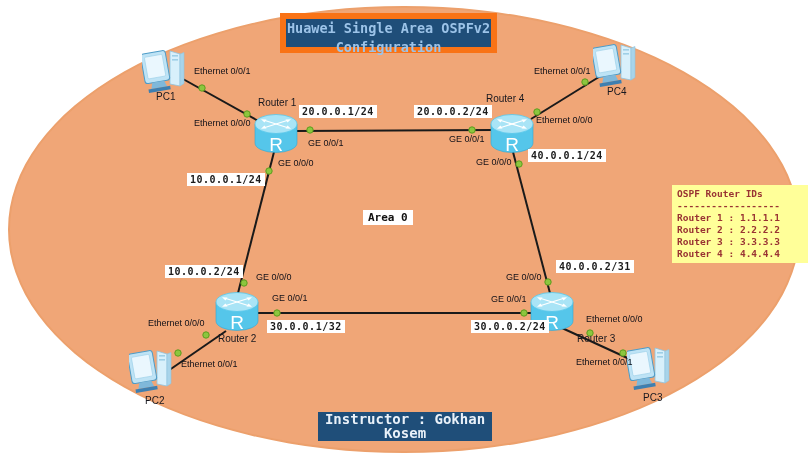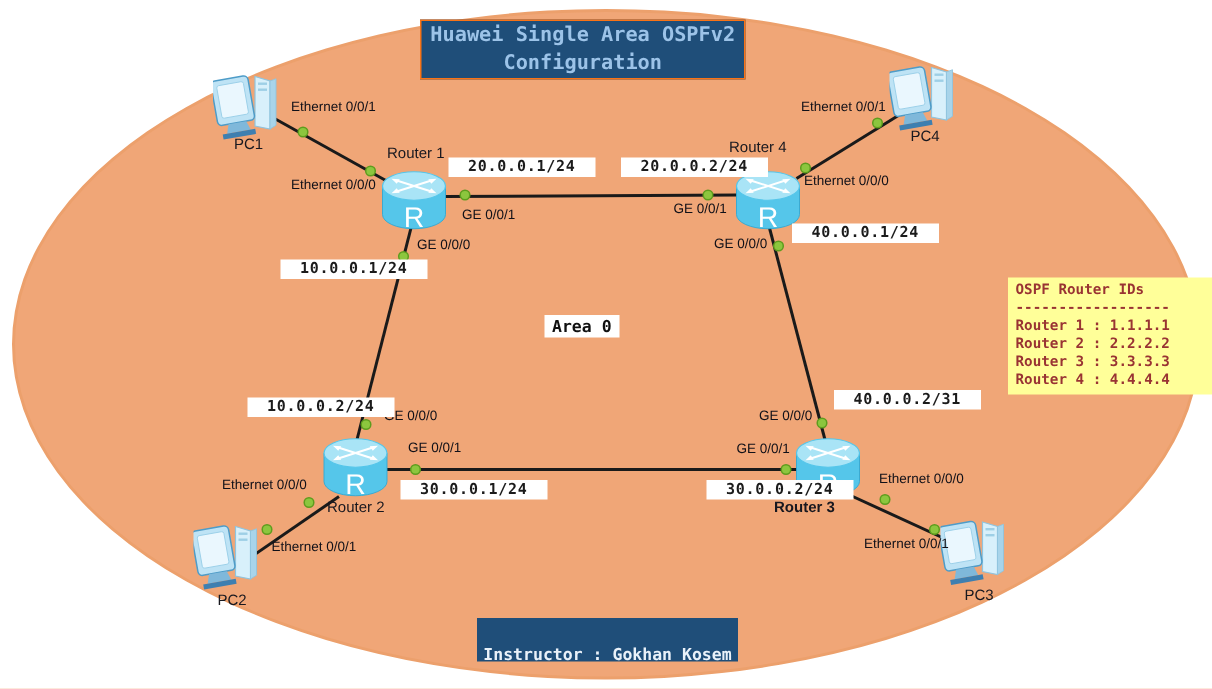--- a/index.html
+++ b/index.html
@@ -6,29 +6,29 @@
   body { background:#ffffff; font-family:"Liberation Sans", sans-serif; }
   .canvas { position:relative; width:808px; height:459px; background:#ffffff; overflow:hidden; }
   .ellipse { position:absolute; left:8px; top:6px; width:792px; height:447px;
              background:#F0A677; border-radius:50%; border:2px solid #ECA06C; }
   svg.links { position:absolute; left:0; top:0; }
   .device { position:absolute; }
   .dev-label { position:absolute; font-size:10px; color:#18181f; white-space:nowrap; }
   .if-label  { position:absolute; font-size:9px;  color:#101018; white-space:nowrap; }
   .ip-label  { position:absolute; font-family:"DejaVu Sans Mono", monospace; font-weight:bold;
                font-size:10px; letter-spacing:0.5px; background:#ffffff; color:#1b1b1b;
-               padding:1px 13px; white-space:nowrap; }
+               padding:1px 3px; white-space:nowrap; }
   .title-box { position:absolute; left:280px; top:13px; width:217px; height:40px;
-               background:#1F4E79; border:1px solid #f97316; color:#9CC3E8;
+               background:#1F4E79; border:6px solid #f97316; color:#9CC3E8;
                font-family:"DejaVu Sans Mono", monospace; font-weight:bold; font-size:13.5px;
                text-align:center; line-height:19px; }
   .footer-box { position:absolute; left:318px; top:412px; width:174px; height:29px;
                 background:#1F4E79; color:#E9F1F9; font-family:"DejaVu Sans Mono", monospace;
-                font-weight:bold; font-size:11px; text-align:center; line-height:13.5px;
-                padding-top:18px; }
+                font-weight:bold; font-size:14px; text-align:center; line-height:13.5px;
+                padding-top:1px; }
   .note-box { position:absolute; left:672px; top:185px; width:138px; background:#FFFF99;
               color:#993333; font-family:"DejaVu Sans Mono", monospace; font-weight:bold;
               font-size:9.5px; line-height:12px; padding:3px 5px; white-space:nowrap; }
   .area-label { position:absolute; left:363px; top:210px; background:#ffffff; color:#111111;
                 font-family:"DejaVu Sans Mono", monospace; font-weight:bold; font-size:11px;
                 padding:1px 5px; }
 </style>
 </head>
 <body>
 
@@ -189,21 +189,21 @@
         <rect x="4.5" y="8.5" width="18" height="22" rx="1.5" fill="#EAF7FE" stroke="#9ACFE8" stroke-width="0.6"></rect>
         <path d="M8,35 h12 l2,6 h-16 z" fill="#7FB8DA"></path>
         <rect x="3" y="41" width="22" height="3.5" fill="#3E7FB0"></rect>
       </g>
     </svg>
   </div>
 
   <div class="dev-label" style="left:258px;top:97px;">Router 1</div>
   <div class="dev-label" style="left:486px;top:93px;">Router 4</div>
   <div class="dev-label" style="left:218px;top:333px;">Router 2</div>
-  <div class="dev-label" style="left:516px;top:333px;font-weight:bold;">Router 3</div>
+  <div class="dev-label" style="left:577px;top:333px;">Router 3</div>
   <div class="dev-label" style="left:156px;top:91px;">PC1</div>
   <div class="dev-label" style="left:607px;top:86px;">PC4</div>
   <div class="dev-label" style="left:145px;top:395px;">PC2</div>
   <div class="dev-label" style="left:643px;top:392px;">PC3</div>
 
   <div class="if-label" style="left:194px;top:66px;">Ethernet 0/0/1</div>
   <div class="if-label" style="left:194px;top:118px;">Ethernet 0/0/0</div>
   <div class="if-label" style="left:308px;top:138px;">GE 0/0/1</div>
   <div class="if-label" style="left:278px;top:158px;">GE 0/0/0</div>
   <div class="if-label" style="left:449px;top:134px;">GE 0/0/1</div>
@@ -216,21 +216,21 @@
   <div class="if-label" style="left:181px;top:359px;">Ethernet 0/0/1</div>
   <div class="if-label" style="left:506px;top:272px;">GE 0/0/0</div>
   <div class="if-label" style="left:491px;top:294px;">GE 0/0/1</div>
   <div class="if-label" style="left:586px;top:314px;">Ethernet 0/0/0</div>
   <div class="if-label" style="left:576px;top:357px;">Ethernet 0/0/1</div>
 
   <div class="ip-label" style="left:299px;top:105px;">20.0.0.1/24</div>
   <div class="ip-label" style="left:414px;top:105px;">20.0.0.2/24</div>
   <div class="ip-label" style="left:187px;top:154px;margin-top:19px;">10.0.0.1/24</div>
   <div class="ip-label" style="left:165px;top:265px;">10.0.0.2/24</div>
-  <div class="ip-label" style="left:267px;top:320px;">30.0.0.1/24</div>
+  <div class="ip-label" style="left:267px;top:320px;">30.0.0.1/32</div>
   <div class="ip-label" style="left:457px;top:320px;margin-left:14px;">30.0.0.2/24</div>
   <div class="ip-label" style="left:528px;top:149px;">40.0.0.1/24</div>
   <div class="ip-label" style="left:556px;top:260px;">40.0.0.2/31</div>
 
   <div class="area-label">Area 0</div>
 
   <div class="title-box">
     <div>Huawei Single Area OSPFv2</div>
     <div>Configuration</div>
   </div>

